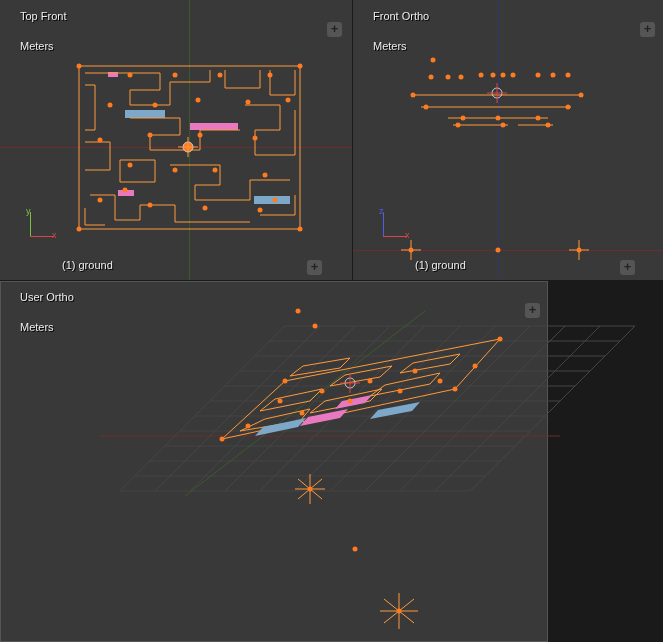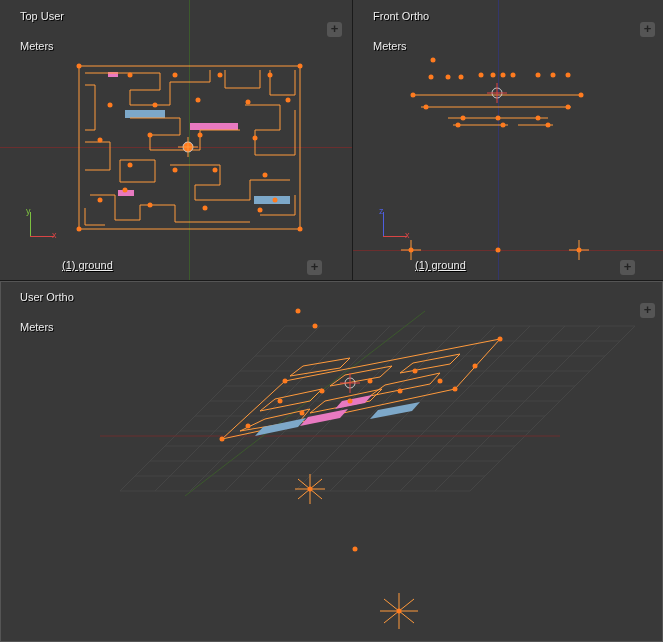--- a/index.html
+++ b/index.html
@@ -30,21 +30,20 @@
   .label-units {
     position: absolute;
     left: 20px;
     top: 40px;
     text-shadow: 1px 1px 0 #000;
   }
   .label-bottom {
     position: absolute;
     text-shadow: 1px 1px 0 #000;
     white-space: nowrap;
-    text-decoration: underline;
   }
   .plus-icon {
     position: absolute;
     width: 15px;
     height: 15px;
     background: #555;
     border-radius: 3px;
     color: #222;
     text-align: center;
     line-height: 14px;
@@ -138,21 +137,21 @@
     </g>
   </svg>
 
   <div class="mini-axis" style="left:22px; top:208px;">
     <div class="axis-line" style="left:8px;top:28px;width:24px;background:#7cc040;transform:rotate(-90deg);"></div>
     <div class="axis-line" style="left:8px;top:28px;width:24px;background:#d94545;"></div>
     <div class="axis-label" style="left:4px;top:-2px;color:#7cc040;">y</div>
     <div class="axis-label" style="left:30px;top:22px;color:#d94545;">x</div>
   </div>
 
-  <div class="label-top">Top User</div>
+  <div class="label-top">Top Front</div>
   <div class="label-units">Meters</div>
   <div class="label-bottom" style="left:62px;top:259px;">(1) ground</div>
   <div class="plus-icon" style="right:10px;top:22px;">+</div>
   <div class="plus-icon" style="right:30px;bottom:5px;">+</div>
 </div>
 
 <div class="viewport" style="left:353px;top:0;width:310px;height:280px;">
   <div style="position:absolute;left:145px;top:0;width:1px;height:280px;background:#33366b;"></div>
   <div style="position:absolute;left:0;top:250px;width:310px;height:1px;background:#6b2e2e;"></div>
 
@@ -215,21 +214,21 @@
     <div class="axis-label" style="left:30px;top:22px;color:#d94545;">x</div>
   </div>
 
   <div class="label-top">Front Ortho</div>
   <div class="label-units">Meters</div>
   <div class="label-bottom" style="left:62px;top:259px;">(1) ground</div>
   <div class="plus-icon" style="right:8px;top:22px;">+</div>
   <div class="plus-icon" style="right:28px;bottom:5px;">+</div>
 </div>
 
-<div class="viewport active" style="left:0;top:281px;width:663px;height:361px;">
+<div class="viewport active" style="left:0;top:281px;width:548px;height:361px;">
 
   <svg width="663" height="361" style="position:absolute;left:0;top:0;">
 
     <g stroke="#454545" stroke-width="1">
       <line x1="120" y1="210" x2="470" y2="210"></line>
       <line x1="135" y1="195" x2="485" y2="195"></line>
       <line x1="150" y1="180" x2="500" y2="180"></line>
       <line x1="165" y1="165" x2="515" y2="165"></line>
       <line x1="180" y1="150" x2="530" y2="150"></line>
       <line x1="195" y1="135" x2="545" y2="135"></line>

